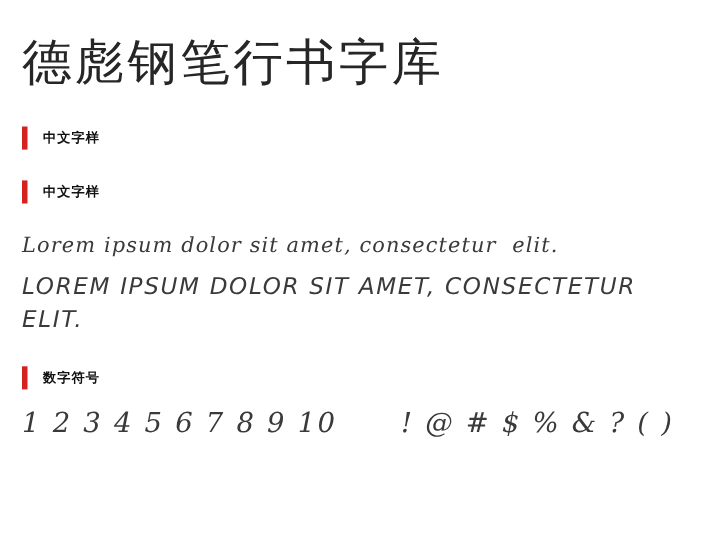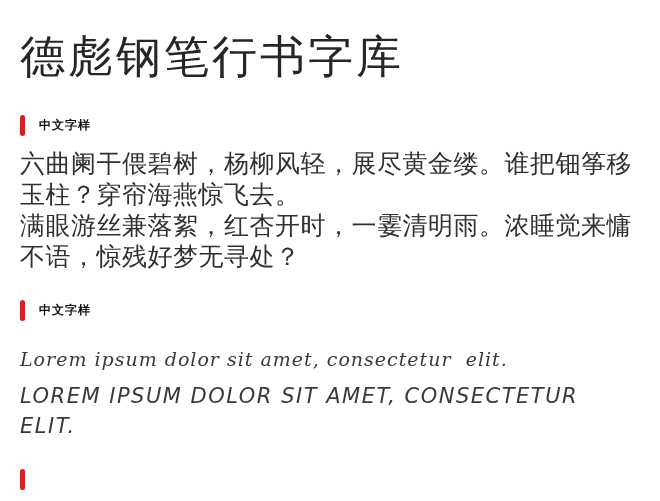--- a/index.html
+++ b/index.html
@@ -1,15 +1,15 @@
 <!DOCTYPE html>
 <html><head>
 <meta charset="utf-8">
 <style>
-  * { margin: 0; padding: 0; box-sizing: border-box; border-radius: 23px; }
+  * { margin: 0; padding: 0; box-sizing: border-box; }
   html, body { background: #ffffff; }
   body {
     width: 660px;
     height: 501px;
     overflow: hidden;
     font-family: "DejaVu Sans", sans-serif;
   }
   .page {
     width: 660px;
     height: 501px;
@@ -97,40 +97,37 @@
 
 <div class="page">
 
   <h1 class="title">德彪钢笔行书字库</h1>
 
   <section>
     <div class="sec-header">
       <span class="red-bar"></span>
       <h2 class="sec-title">中文字样</h2>
     </div>
-    <div class="cn-sample">
-      <p class="cn-line">六曲阑干偎碧树，杨柳风轻，展尽黄金缕。谁把钿筝移玉柱？穿帘海燕惊飞去。</p>
-      <p class="cn-line">满眼游丝兼落絮，红杏开时，一霎清明雨。浓睡觉来慵不语，惊残好梦无寻处？</p>
-    </div>
   </section>
 
   <section>
     <div class="sec-header">
       <span class="red-bar"></span>
       <h2 class="sec-title">中文字样</h2>
     </div>
     <div class="en-sample">
       <p class="en-line-lower">Lorem ipsum dolor sit amet, consectetur  elit.</p>
       <p class="en-line-upper">LOREM IPSUM DOLOR SIT AMET, CONSECTETUR ELIT.</p>
     </div>
   </section>
 
   <section>
     <div class="sec-header">
       <span class="red-bar"></span>
+      <h2 class="sec-title">数字符号</h2>
     </div>
     <div class="num-sample">
       <span class="digits">1 2 3 4 5 6 7 8 9 10</span>
       <span class="symbols">! @ # $ % &amp; ? ( )</span>
     </div>
   </section>
 
 </div>
 
 </body></html>

